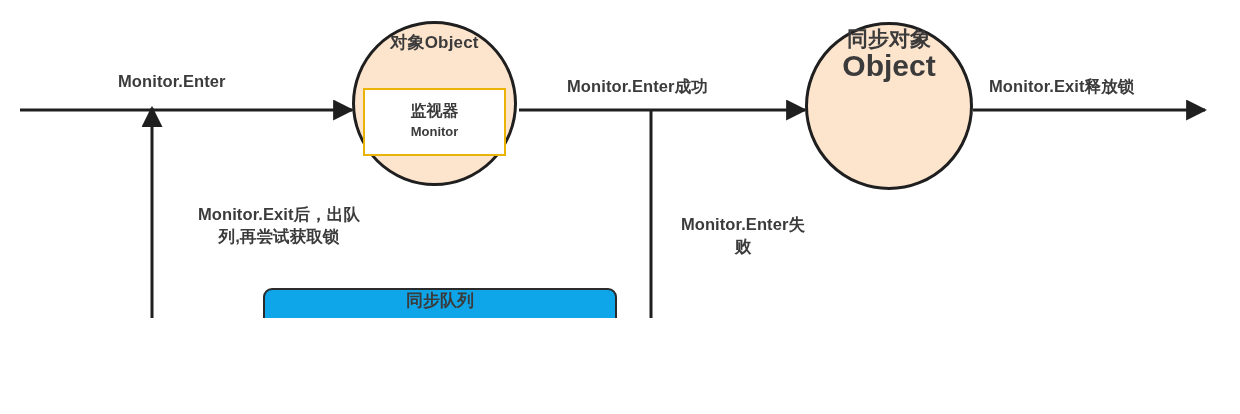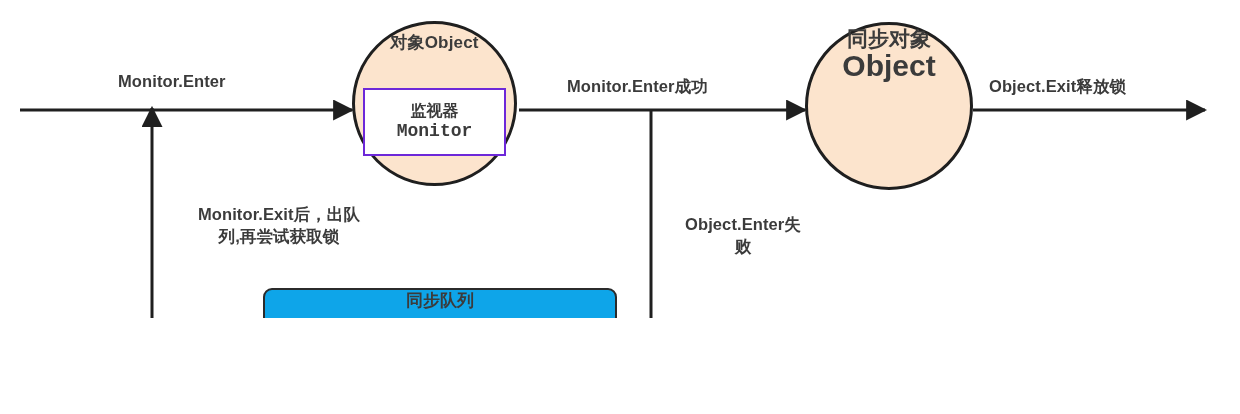--- a/index.html
+++ b/index.html
@@ -50,38 +50,37 @@
     line-height: 20px;
     letter-spacing: 0.2px;
   }
   .monitor-inner {
     position: absolute;
     left: 363px;
     top: 88px;
     width: 143px;
     height: 68px;
     background: #ffffff;
-    border: 2px solid #6d28d9;
+    border: 2px solid #eab308;
     display: flex;
     flex-direction: column;
     align-items: center;
     justify-content: center;
     text-align: center;
     color: #3b3b3b;
     font-weight: bold;
     box-sizing: border-box;
   }
   .monitor-inner .cn {
     font-size: 16px;
     line-height: 19px;
   }
   .monitor-inner .en {
-    font-size: 18px;
+    font-size: 13px;
     line-height: 23px;
-    font-family: Liberation Mono, monospace;
   }
   .sync-circle {
     left: 805px;
     top: 22px;
     width: 168px;
     height: 168px;
   }
   .sync-circle .cn {
     font-size: 21px;
     line-height: 27px;
@@ -161,19 +160,19 @@
     <div class="cn">同步对象</div>
     <div class="en">Object</div>
   </div>
 
   <div class="node queue-box">
     <div class="cn">同步队列</div>
   </div>
 
   <div class="edge-label lbl-enter-ok">Monitor.Enter成功</div>
   <div class="edge-label lbl-enter">Monitor.Enter</div>
-  <div class="edge-label lbl-exit-rel">Object.Exit释放锁</div>
+  <div class="edge-label lbl-exit-rel">Monitor.Exit释放锁</div>
   <div class="edge-label lbl-requeue">Monitor.Exit后，出队
 列,再尝试获取锁</div>
-  <div class="edge-label lbl-enter-fail">Object.Enter失
+  <div class="edge-label lbl-enter-fail">Monitor.Enter失
 败</div>
 
 </div>
 
 </body></html>

